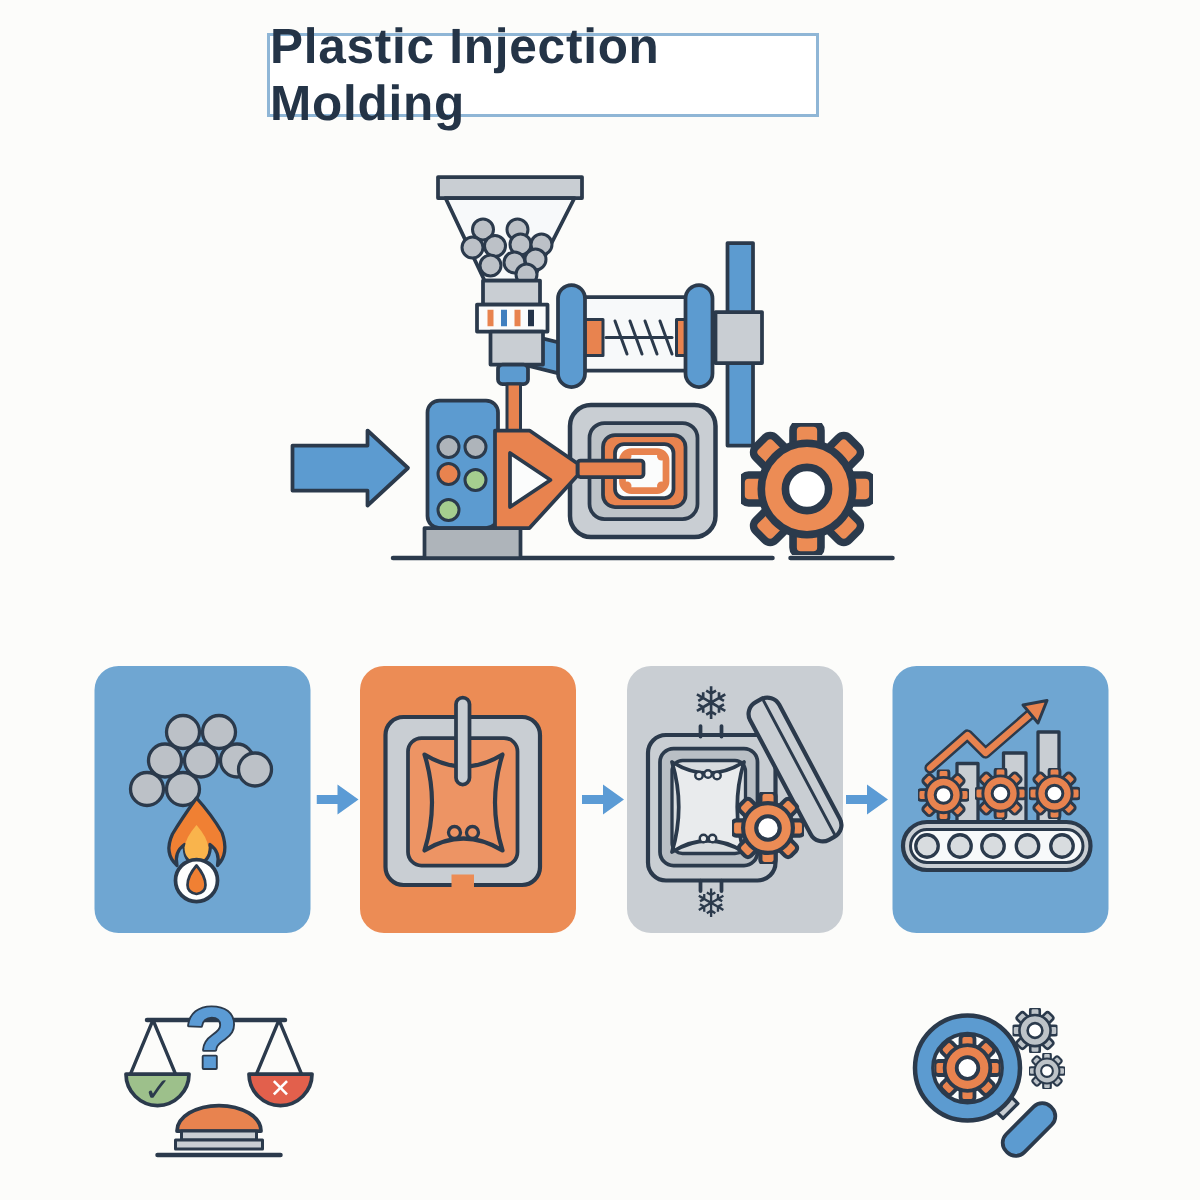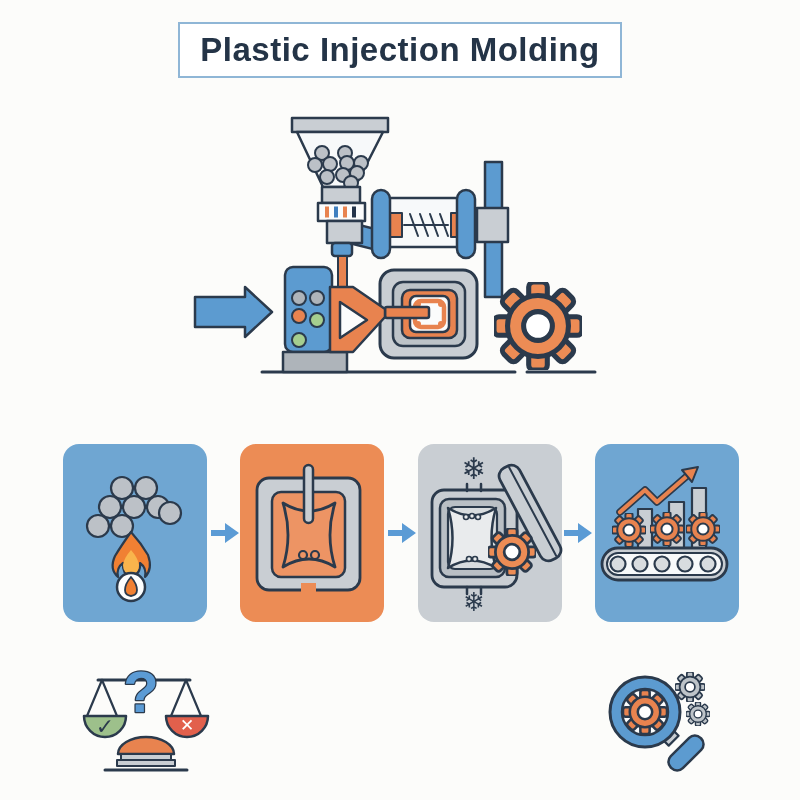--- a/index.html
+++ b/index.html
@@ -1,19 +1,19 @@
 <!DOCTYPE html>
 <html><head>
 <meta charset="utf-8">
 <style>
   html,body{margin:0;padding:0;background:#ffffff;}
   .canvas{position:relative;width:800px;height:800px;background:#FCFCFA;overflow:hidden;
           font-family:"Liberation Sans", sans-serif;}
   .abs{position:absolute;}
-  .title-box{left:178px;top:22px;width:444px;height:56px;border:2px solid #8FB6D6;background:#FFFFFF;
+  .title-box{left:178px;top:22px;width:368px;height:56px;border:2px solid #8FB6D6;background:#FFFFFF;
              display:flex;align-items:center;justify-content:center;box-sizing:border-box;}
   .title-text{font-size:33px;font-weight:bold;color:#243447;letter-spacing:.5px;
               font-family:"Liberation Sans", sans-serif;}
   svg{display:block;}
   text.glyph{font-family:"DejaVu Sans", sans-serif;}
   text.qmark{font-family:"Liberation Sans", sans-serif;font-weight:bold;}
 </style>
 </head>
 <body>
 

